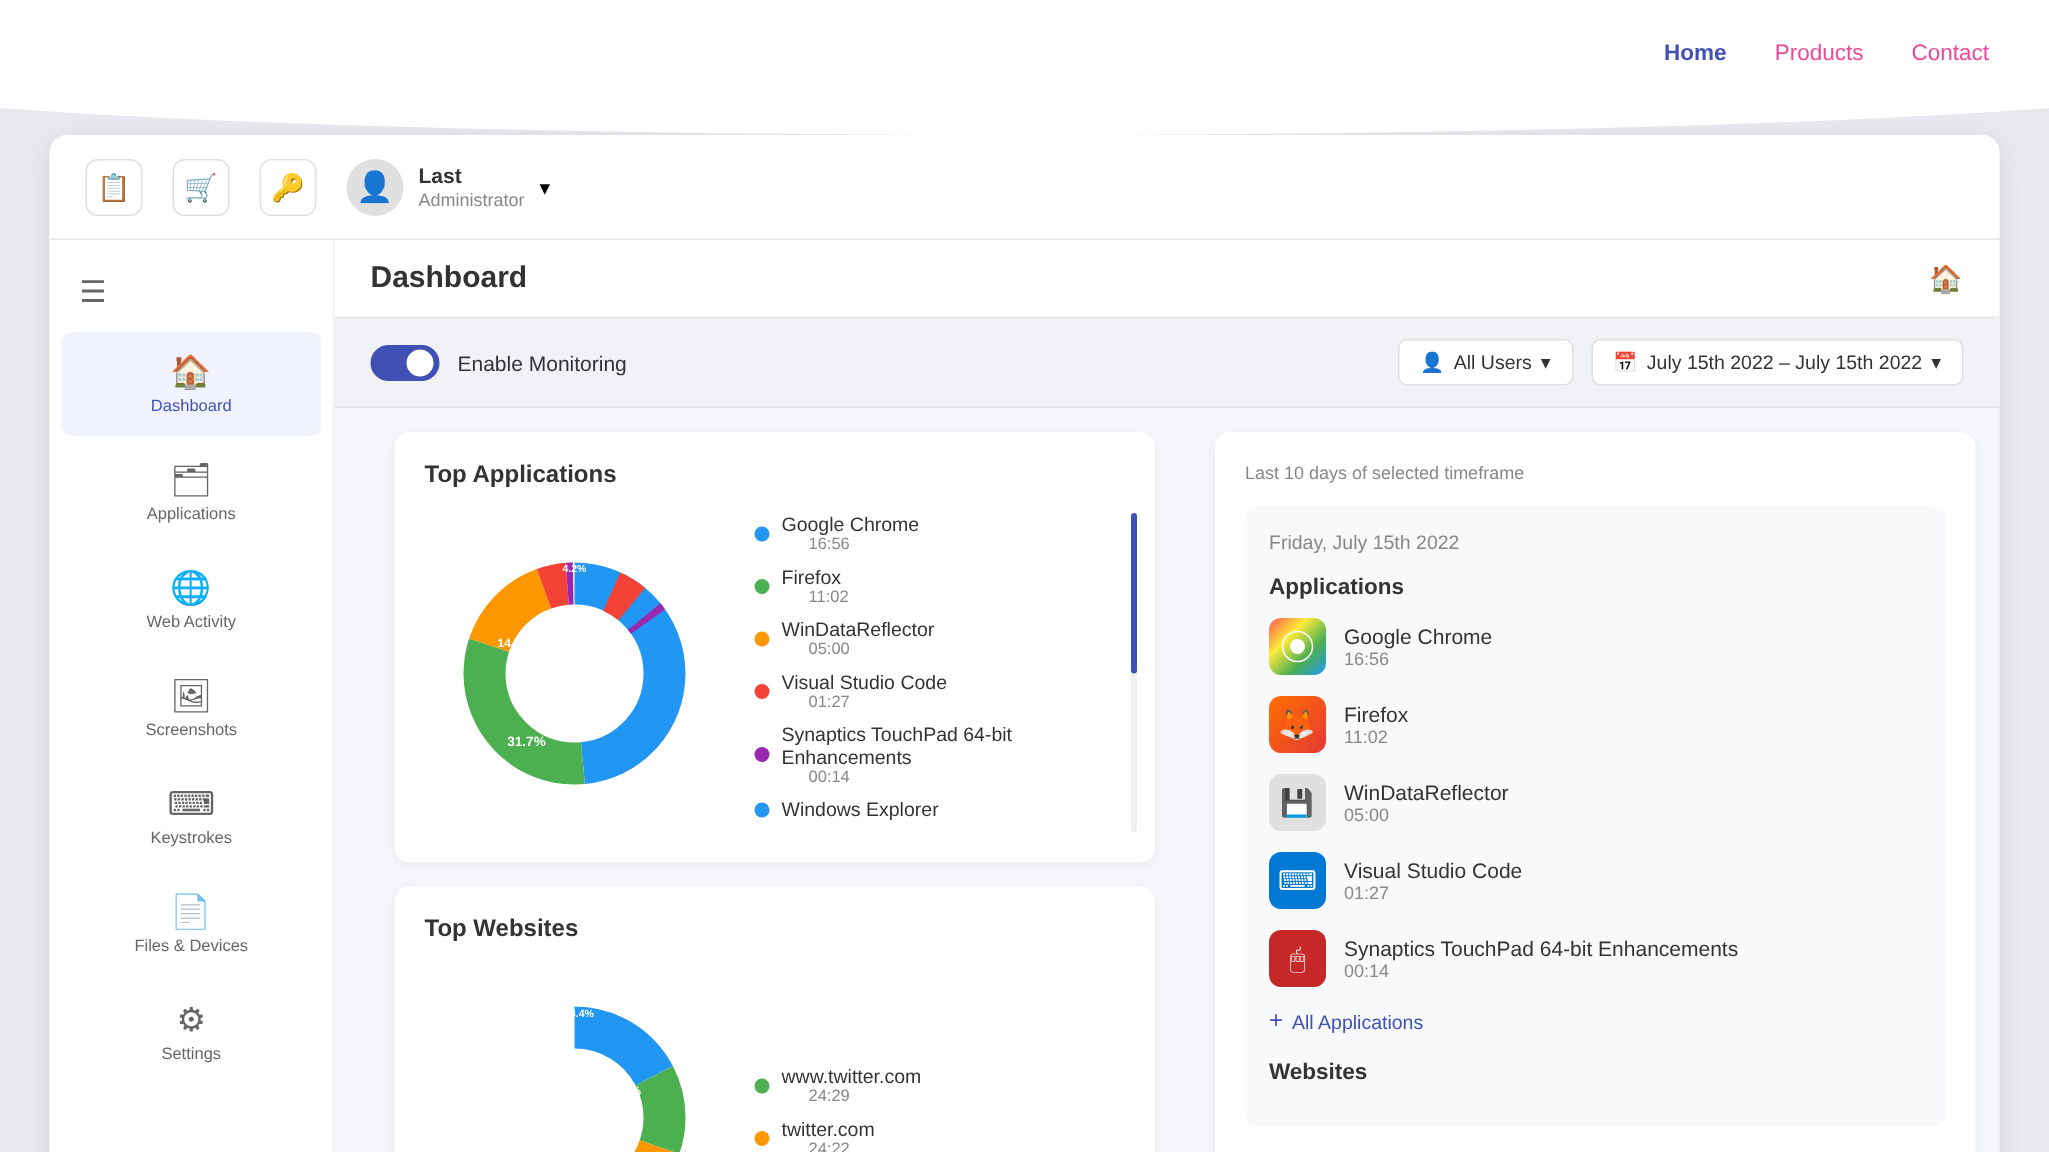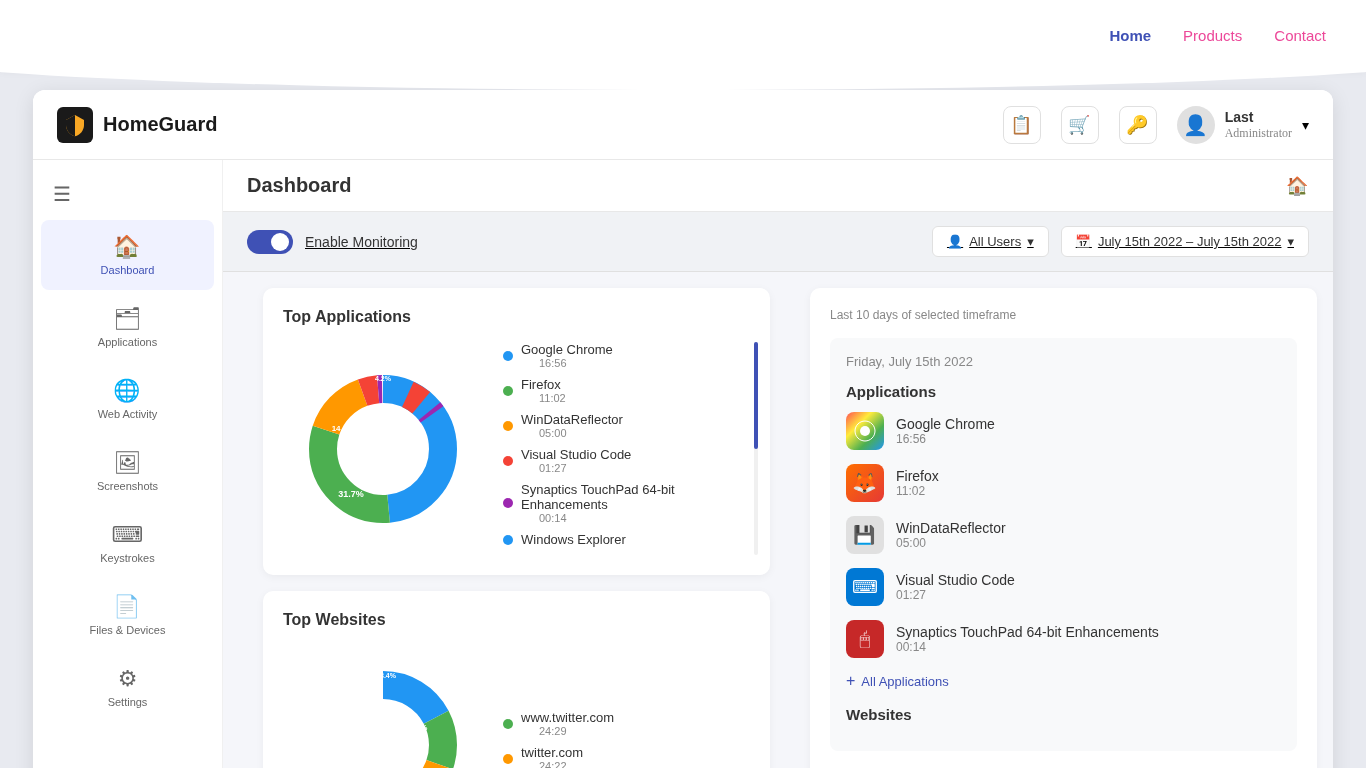--- a/index.html
+++ b/index.html
@@ -78,21 +78,21 @@
     .user-avatar {
       width: 38px; height: 38px;
       border-radius: 50%;
       background: #e0e0e0;
       display: flex; align-items: center; justify-content: center;
       font-size: 20px;
       color: #666;
     }
     .user-info { line-height: 1.3; }
     .user-name { font-weight: 600; font-size: 14px; color: #333; }
-    .user-role { font-size: 12px; color: #888; font-family: Liberation Serif, serif; }
+    .user-role { font-size: 12px; color: #888; }
 
     
     .main-layout { display: flex; flex: 1; }
 
     
     .sidebar {
       width: 190px;
       min-width: 190px;
       background: white;
       border-right: 1px solid #f0f0f0;
@@ -136,21 +136,20 @@
     .home-icon { color: #999; font-size: 18px; cursor: pointer; }
 
     
     .monitoring-bar {
       background: #f0f2f5;
       padding: 14px 24px;
       display: flex;
       align-items: center;
       justify-content: space-between;
       border-bottom: 1px solid #e0e0e0;
-      text-decoration: underline;
     }
     .monitoring-toggle { display: flex; align-items: center; gap: 12px; }
     .toggle-switch {
       width: 46px; height: 24px;
       background: #3f51b5;
       border-radius: 12px;
       position: relative;
       cursor: pointer;
     }
     .toggle-switch::after {
@@ -229,29 +228,20 @@
   <div class="top-nav-links">
     <a href="#" class="active">Home</a>
     <a href="#">Products</a>
     <a href="#">Contact</a>
   </div>
 </div>
 
 <div class="app-container">
 
   <div class="app-header">
-    <div class="app-logo">
-      <div class="app-logo-icon">
-        <svg viewBox="0 0 24 24" fill="none" xmlns="http://www.w3.org/2000/svg">
-          <path d="M12 2L3 7v5c0 5.25 3.75 10.15 9 11.35C17.25 22.15 21 17.25 21 12V7L12 2z" fill="#f9a825"></path>
-          <path d="M12 2L3 7v5c0 5.25 3.75 10.15 9 11.35V2z" fill="#1a1a1a"></path>
-        </svg>
-      </div>
-      <span class="app-logo-text">HomeGuard</span>
-    </div>
     <div class="app-header-right">
       <button class="header-icon-btn">📋</button>
       <button class="header-icon-btn">🛒</button>
       <button class="header-icon-btn">🔑</button>
       <div class="user-menu">
         <div class="user-avatar">👤</div>
         <div class="user-info">
           <div class="user-name">Last</div>
           <div class="user-role">Administrator</div>
         </div>

